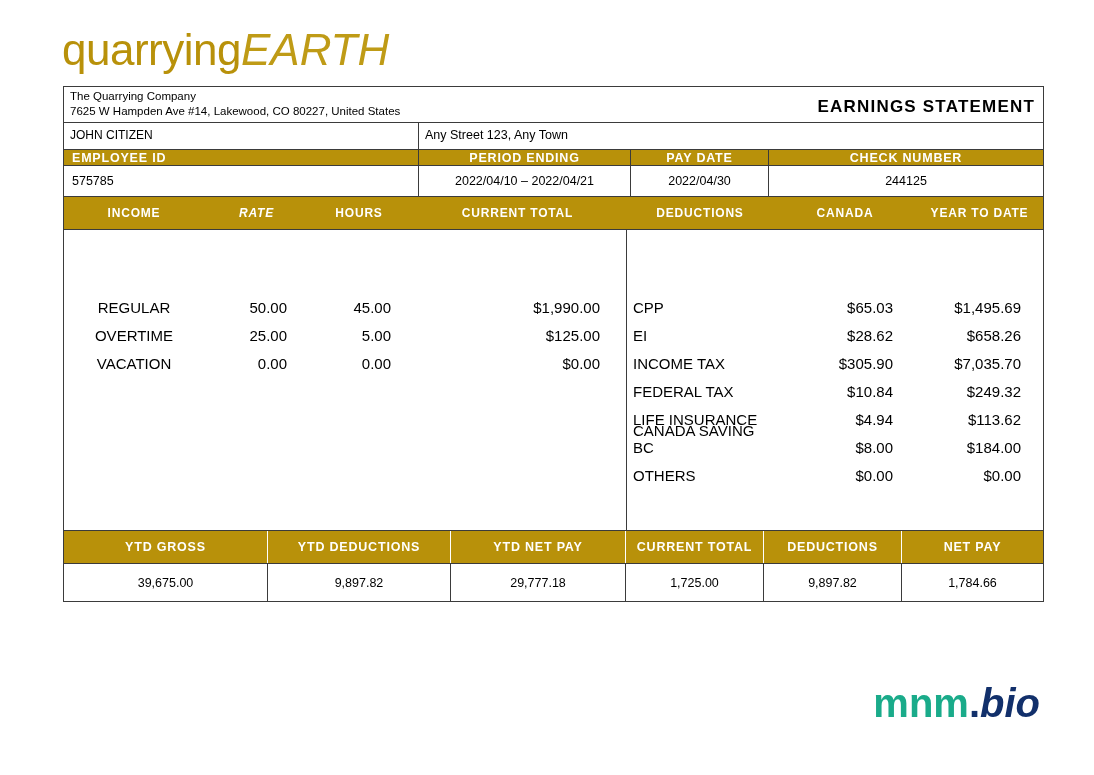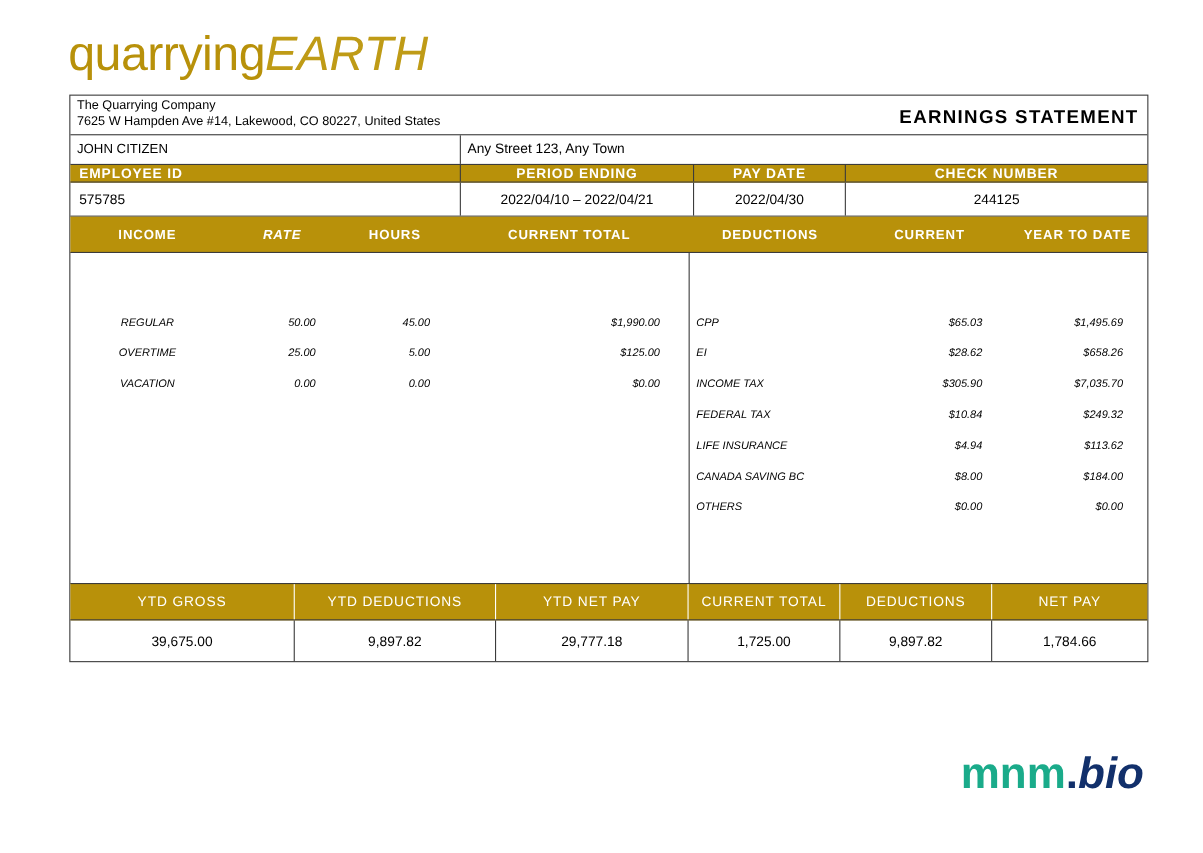--- a/index.html
+++ b/index.html
@@ -179,23 +179,22 @@
   }
   .body-right {
     flex: 1 1 auto;
     box-sizing: border-box;
     padding-top: 58px;
   }
 
   .line {
     display: flex;
     height: 28px;
-    align-items: flex-start;
-    font-size: 10px;
-    font-style: italic;
+    align-items: flex-end;
+    font-size: 15px;
   }
   .line .lbl-income {
     flex: 0 0 140px;
     text-align: center;
   }
   .line .num-rate {
     flex: 0 0 105px;
     text-align: right;
     padding-right: 22px;
     box-sizing: border-box;
@@ -237,21 +236,21 @@
     color: #ffffff;
     height: 34px;
     border-top: 1px solid #3b3b3b;
     border-bottom: 1px solid #3b3b3b;
   }
   .tot-hdr .cell {
     display: flex;
     align-items: center;
     justify-content: center;
     font-size: 12.5px;
-    font-weight: normal;
+    font-weight: bold;
     letter-spacing: 0.8px;
     box-sizing: border-box;
     border-right: 1px solid #ffffff;
   }
   .tot-hdr .cell:last-child { border-right: none; }
 
   .tot-vals {
     height: 37px;
   }
   .tot-vals .cell {
@@ -322,21 +321,21 @@
       <div class="cell c-paydate">2022/04/30</div>
       <div class="cell c-check">244125</div>
     </div>
 
     <div class="row main-hdr">
       <div class="cell col-income">INCOME</div>
       <div class="cell col-rate">RATE</div>
       <div class="cell col-hours">HOURS</div>
       <div class="cell col-ctotal">CURRENT TOTAL</div>
       <div class="cell col-deduct">DEDUCTIONS</div>
-      <div class="cell col-current">CURRENT</div>
+      <div class="cell col-current">CANADA</div>
       <div class="cell col-ytd">YEAR TO DATE</div>
     </div>
 
     <div class="body-row">
 
       <div class="body-left">
         <div class="line">
           <div class="lbl-income">REGULAR</div>
           <div class="num-rate">50.00</div>
           <div class="num-hours">45.00</div>

